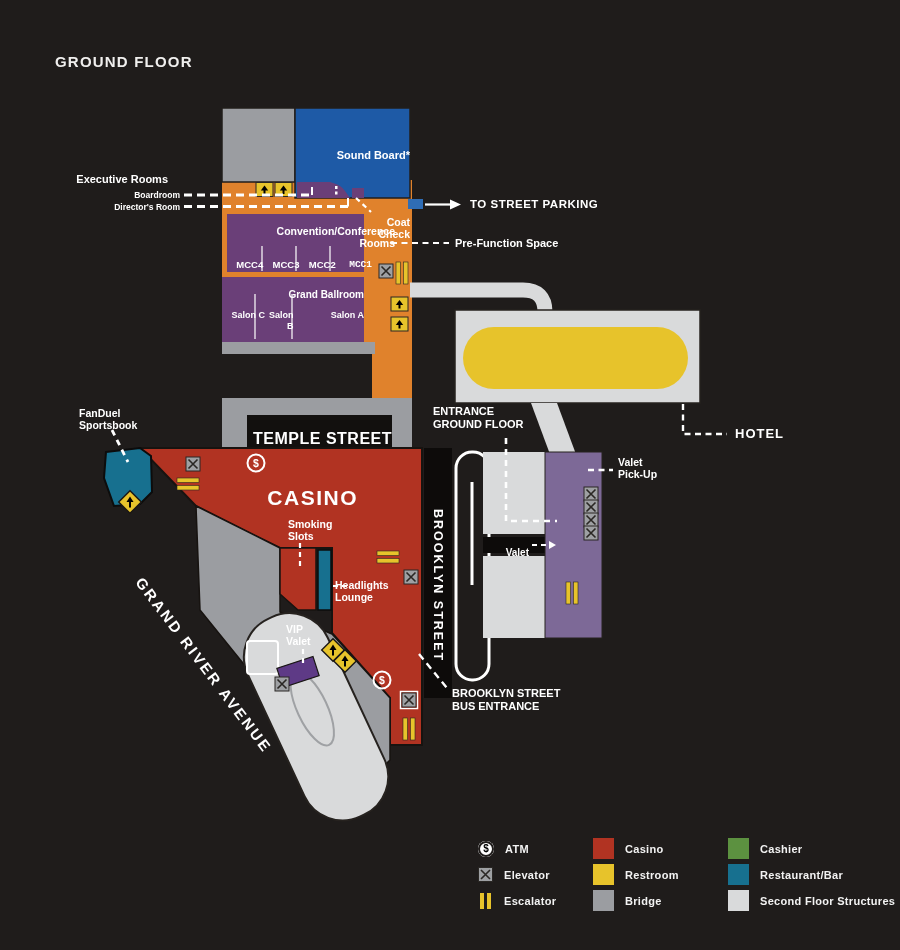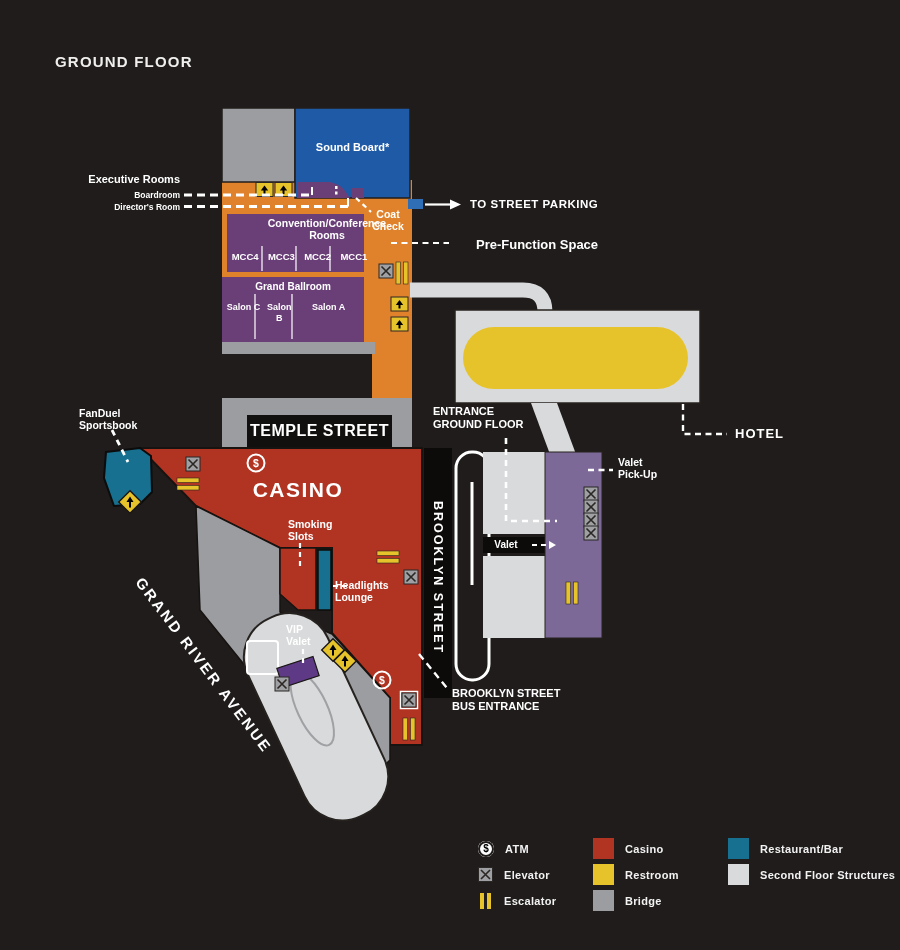--- a/index.html
+++ b/index.html
@@ -3,21 +3,21 @@
 <meta charset="utf-8">
 <style>
   html,body{margin:0;padding:0;background:#1f1c1b;}
   #stage{position:relative;width:900px;height:950px;background:#1f1c1b;overflow:hidden;
          font-family:"Liberation Sans",sans-serif;}
   #shapes{position:absolute;left:0;top:0;z-index:1;}
   .lbl{position:absolute;z-index:3;color:#fff;font-weight:bold;line-height:1.18;
        white-space:nowrap;font-size:11px;}
   .lbl.wrap{white-space:normal;}
   .dark{color:#14110f;}
-  .center{text-align:center;}
+  .center{text-align:right;margin-top:8px;}
   .right{text-align:right;}
   .vtext{writing-mode:vertical-rl;letter-spacing:2px;}
   
   .leg-col{position:absolute;z-index:3;display:flex;flex-direction:column;gap:5px;}
   .leg-row{display:flex;align-items:center;height:21px;gap:11px;}
   .leg-label{color:#f2f2f2;font-size:11px;font-weight:bold;letter-spacing:.3px;}
   .swatch{width:21px;height:21px;flex:0 0 21px;}
   .atm-ic{width:16px;height:16px;flex:0 0 16px;border-radius:50%;background:#fff;
           box-shadow:inset 0 0 0 2px #1f1c1b, inset 0 0 0 3.5px #fff;
           display:grid;place-items:center;font-size:10px;font-weight:bold;color:#000;}
@@ -178,40 +178,40 @@
       <path d="M303,649 V663" stroke-width="2.2" stroke-dasharray="5 4"></path>
       <path d="M419,654 L447,688" stroke-width="2.4" stroke-dasharray="7 5"></path>
     </g>
     <path d="M549,541 L549,549 L556,545 Z" fill="#fff"></path>
   </svg>
 
   <div class="lbl" style="left:55px;top:53px;font-size:15px;letter-spacing:1.2px;color:#f0efee;">GROUND FLOOR</div>
 
   <div class="lbl center" style="left:295px;top:141px;width:115px;">Sound Board*</div>
 
-  <div class="lbl right" style="left:60px;top:173px;width:120px;">Executive Rooms</div>
+  <div class="lbl right" style="left:48px;top:173px;width:120px;">Executive Rooms</div>
   <div class="lbl right" style="left:60px;top:190px;width:120px;font-size:8.5px;">Boardroom</div>
   <div class="lbl right" style="left:60px;top:201.5px;width:120px;font-size:8.5px;">Director's Room</div>
 
   <div class="lbl" style="left:470px;top:198px;font-size:11.5px;letter-spacing:.5px;">TO STREET PARKING</div>
 
   <div class="lbl wrap center" style="left:228px;top:217px;width:136px;font-size:10.5px;padding-left:31px;">Convention/Conference Rooms</div>
   <div style="position:absolute;z-index:3;left:227px;top:251px;width:145px;display:flex;">
     <div class="lbl center" style="position:static;flex:1;font-size:9.5px;">MCC4</div>
     <div class="lbl center" style="position:static;flex:1;font-size:9.5px;">MCC3</div>
     <div class="lbl center" style="position:static;flex:1;font-size:9.5px;">MCC2</div>
-    <div class="lbl center" style="position:static;flex:1;font-size:9.5px;">MCC1</div>
+    <div class="lbl center" style="position:static;flex:1;font-size:9.5px;font-family:Liberation Mono, monospace;">MCC1</div>
   </div>
 
   <div class="lbl center" style="left:366px;top:208px;width:44px;font-size:10.5px;">
     <div>Coat</div>
       <div>Check</div>
   </div>
 
-  <div class="lbl" style="left:455px;top:237px;font-size:13px;margin-left:21px;">Pre-Function Space</div>
+  <div class="lbl" style="left:455px;top:237px;font-size:11px;">Pre-Function Space</div>
 
   <div class="lbl center" style="left:222px;top:281px;width:142px;font-size:10px;">Grand Ballroom</div>
   <div style="position:absolute;z-index:3;left:222px;top:302px;width:142px;display:flex;">
     <div class="lbl wrap center" style="position:static;width:56px;font-size:9px;">Salon C</div>
     <div class="lbl wrap center" style="position:static;width:37px;font-size:9px;">Salon B</div>
     <div class="lbl wrap center" style="position:static;width:92px;font-size:9px;">Salon A</div>
   </div>
 
 
   <div class="lbl" style="left:735px;top:426px;font-size:13px;letter-spacing:1px;">HOTEL</div>
@@ -292,20 +292,24 @@
       <span class="leg-label">Restroom</span>
     </div>
     <div class="leg-row">
       <span class="swatch" style="background: rgb(155, 157, 161);"></span>
       <span class="leg-label">Bridge</span>
     </div>
   </div>
 
   <div class="leg-col" style="left:728px;top:838px;">
     <div class="leg-row">
+      <span class="swatch" style="background: rgb(92, 145, 64);"></span>
+      <span class="leg-label">Cashier</span>
+    </div>
+    <div class="leg-row">
       <span class="swatch" style="background: rgb(23, 112, 143);"></span>
       <span class="leg-label">Restaurant/Bar</span>
     </div>
     <div class="leg-row">
       <span class="swatch" style="background: rgb(217, 218, 219);"></span>
       <span class="leg-label">Second Floor Structures</span>
     </div>
   </div>
 
 </div>

